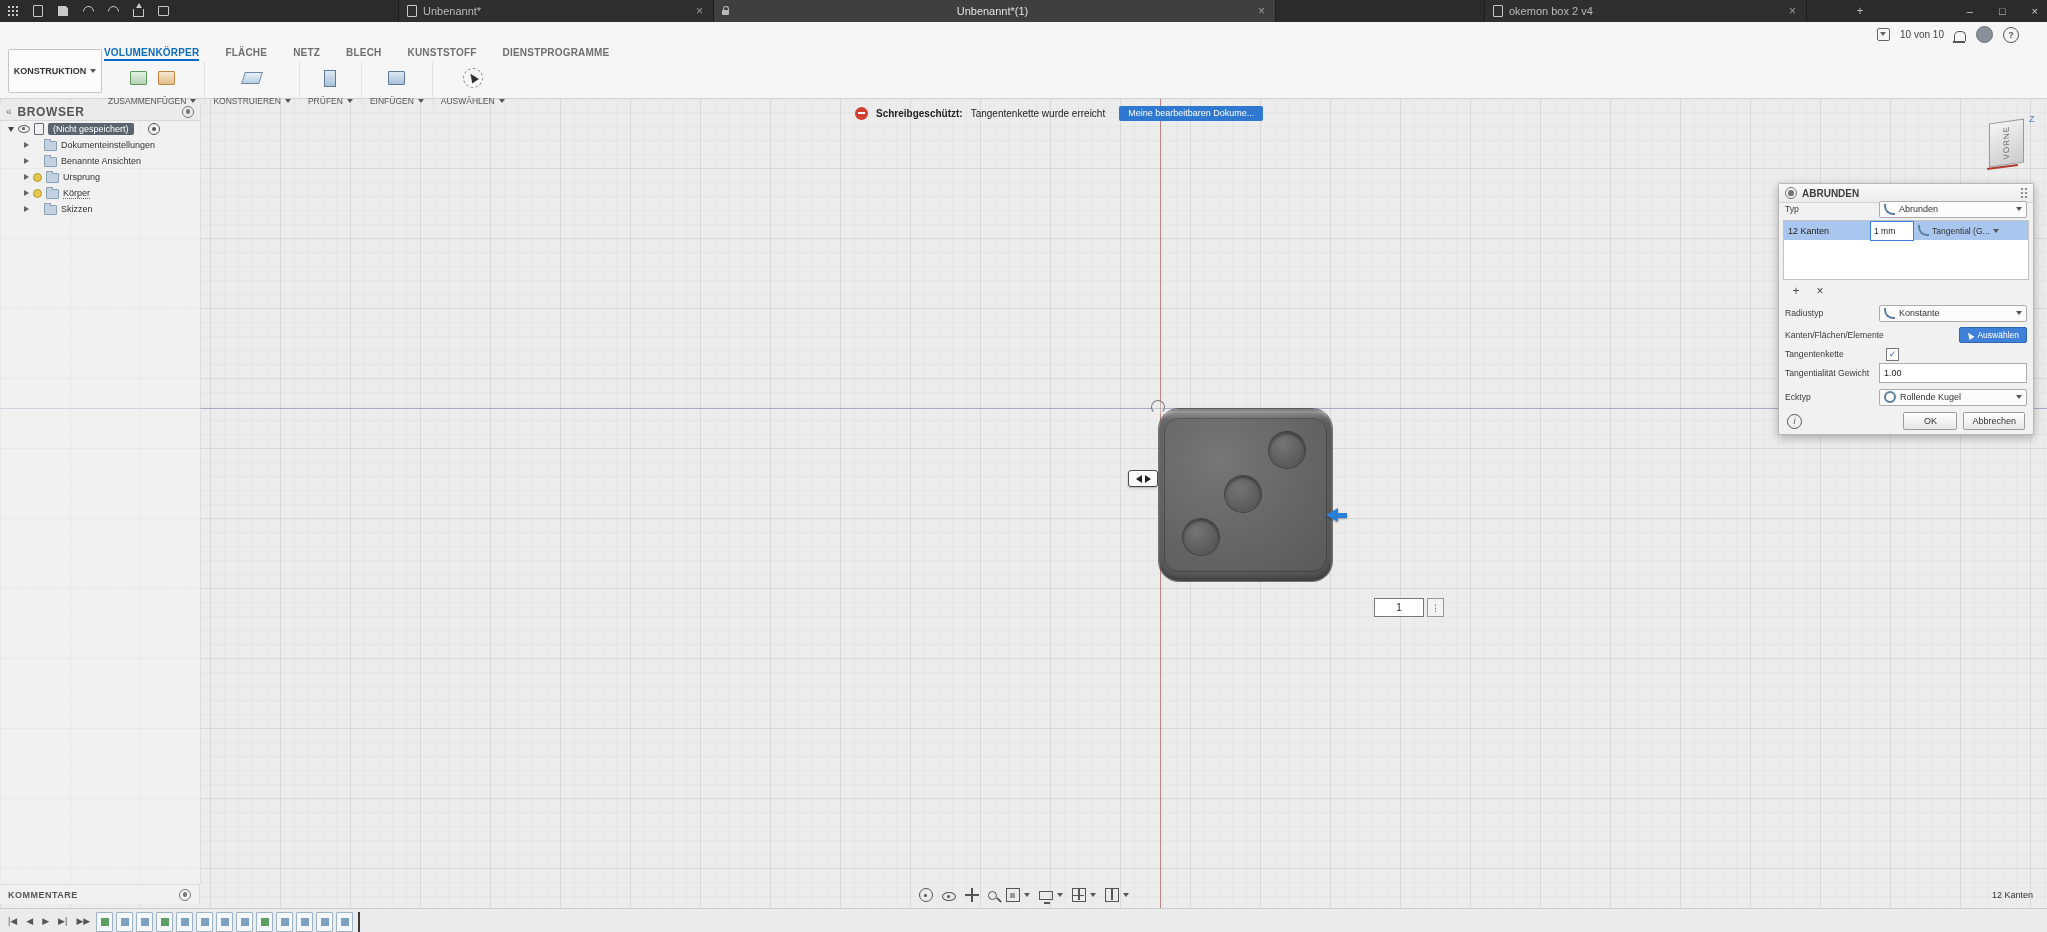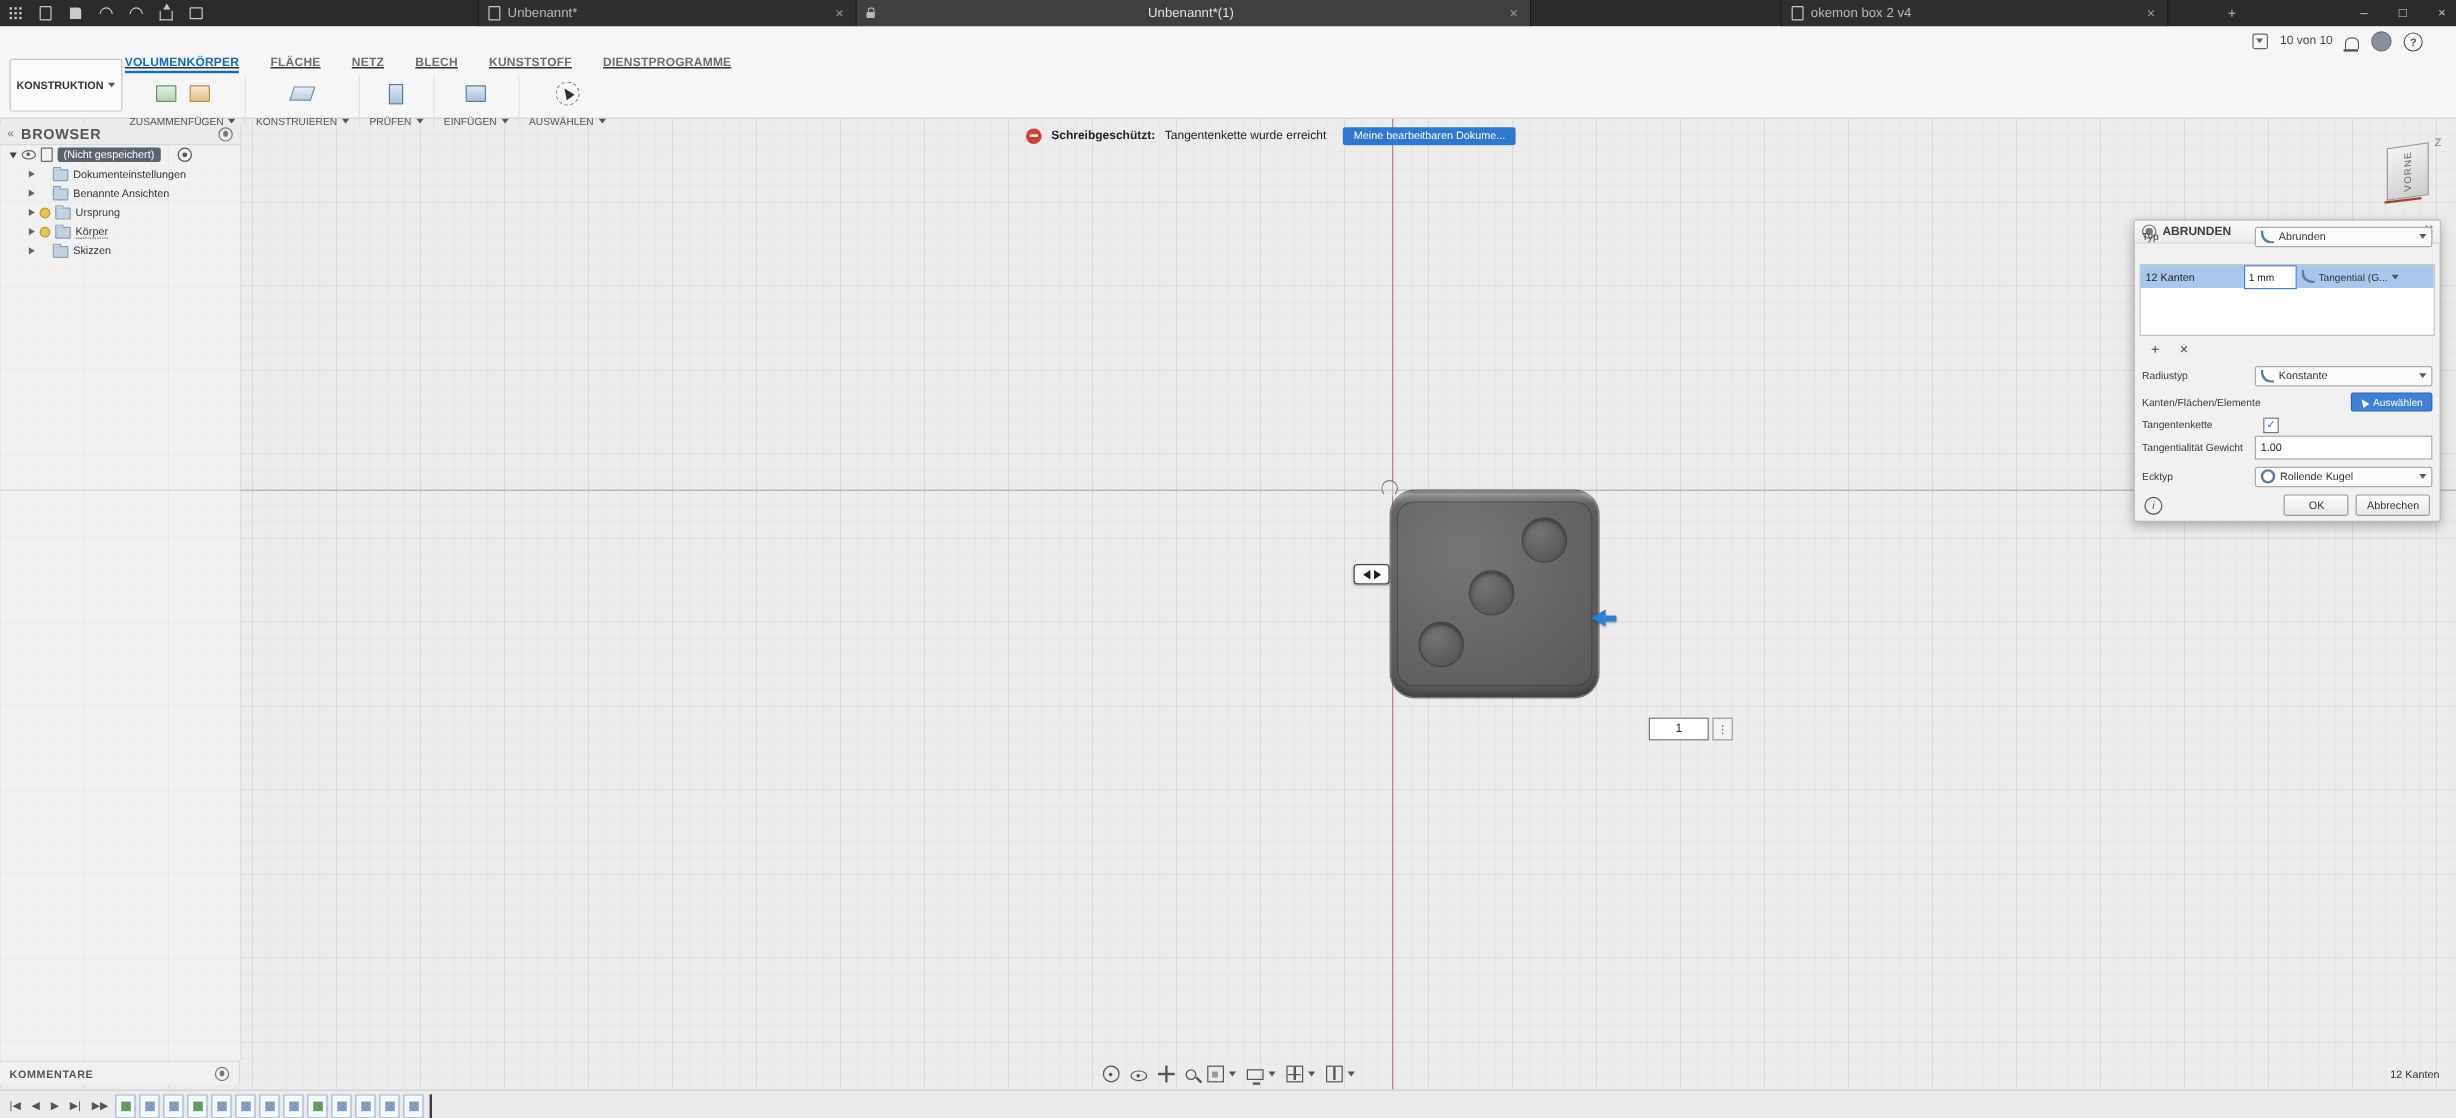--- a/index.html
+++ b/index.html
@@ -70,21 +70,21 @@
   .newtab{position:absolute;left:1852px;top:3px;width:16px;height:16px;color:#b9b9b9;font-size:12px;
     display:flex;align-items:center;justify-content:center;}
   .winctl{position:absolute;right:6px;top:0;height:22px;display:flex;align-items:center;gap:20px;color:#cfcfcf;font-size:11px;}
   .winctl span{padding:0 3px;}
 
   
   .toolbar{position:absolute;left:0;top:22px;width:2047px;height:76px;background:#f6f6f6;border-bottom:1px solid #d2d2d2;z-index:9;}
   .ws-btn{position:absolute;left:8px;top:27px;width:92px;height:42px;background:#fcfcfc;border:1px solid #c6c6c6;border-radius:2px;
     display:flex;align-items:center;justify-content:center;gap:4px;font-size:9px;font-weight:bold;color:#333;text-align:center;}
   .caret{width:0;height:0;border-left:3.5px solid transparent;border-right:3.5px solid transparent;border-top:4.5px solid #555;}
-  .ribbon-tabs{position:absolute;left:104px;top:20px;height:18px;display:flex;gap:26px;align-items:flex-end;text-decoration:underline;}
+  .ribbon-tabs{position:absolute;left:104px;top:20px;height:18px;display:flex;gap:26px;align-items:flex-end;}
   .rtab{font-size:10px;font-weight:bold;color:#6e6e6e;padding-bottom:2px;position:relative;letter-spacing:.2px;}
   .rtab.active{color:#0a6cc0;}
   .rtab.active::after{content:"";position:absolute;left:0;right:0;bottom:-1px;height:2px;background:#0a6cc0;}
   .tool-groups{position:absolute;left:100px;top:40px;display:flex;align-items:stretch;}
   .tgroup{display:flex;flex-direction:column;align-items:center;padding:0 8px;border-right:1px solid #e2e2e2;}
   .tgroup:last-child{border-right:none;}
   .ticons{display:flex;gap:2px;align-items:center;height:32px;}
   .tbi{width:26px;height:26px;display:flex;align-items:center;justify-content:center;border-radius:3px;}
   .glabel{display:flex;align-items:center;gap:4px;font-size:8.5px;color:#555;margin-top:2px;}
   .shp{display:block;}
@@ -438,21 +438,21 @@
     </div>
   </div>
 
   <div class="dialog">
     <div class="dheader">
       <span class="cmdc"></span>
       <span class="dtitle">ABRUNDEN</span>
       <span class="dragdots"></span>
     </div>
 
-    <div class="drow" style="top:4px;height:18px;">
+    <div class="drow" style="top:16px;height:18px;">
       <span class="dlabel">Typ</span>
       <div class="dd">
         <span class="filleic"></span>
         <span class="ddtxt">Abrunden</span>
         <span class="caret"></span>
       </div>
     </div>
 
     <div class="sel-table">
       <div class="sel-row">

